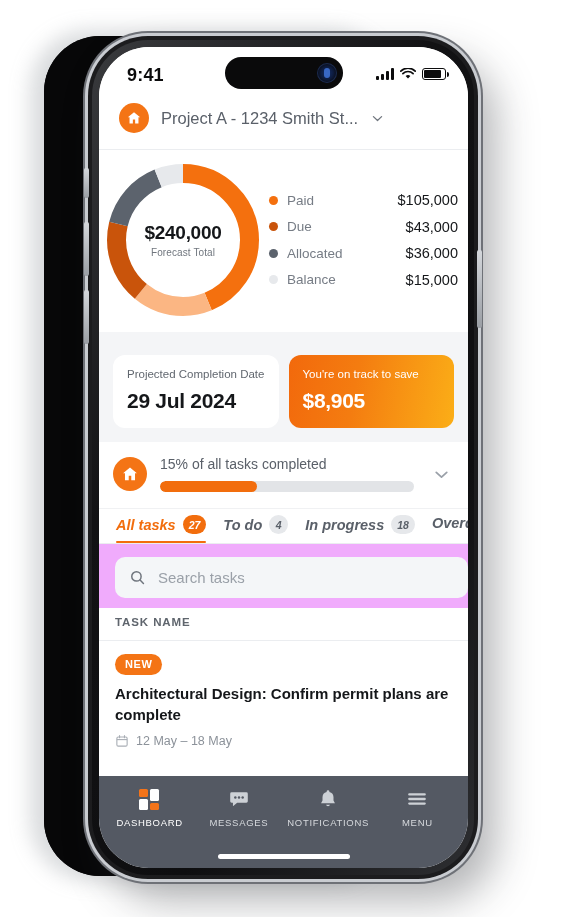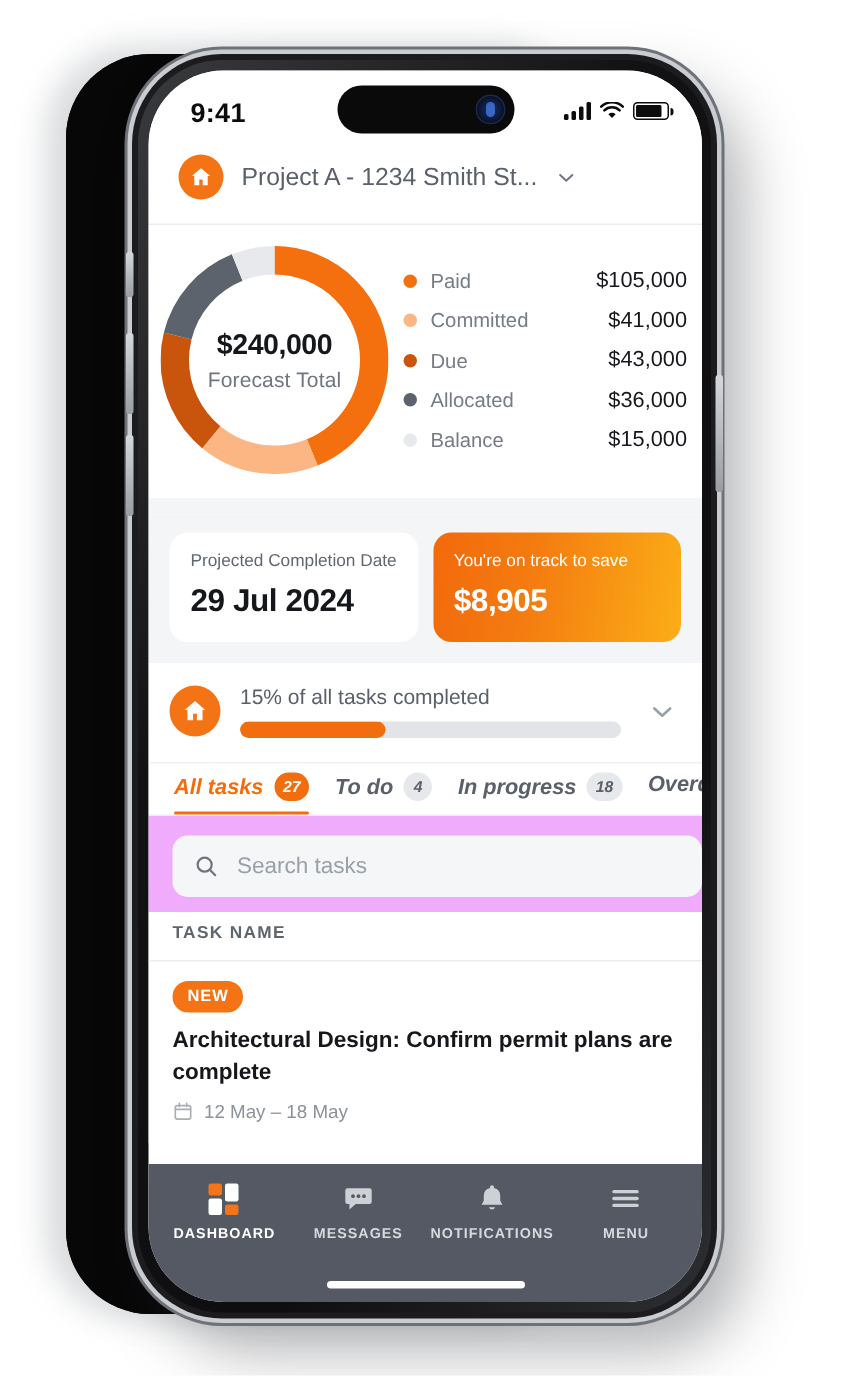--- a/index.html
+++ b/index.html
@@ -203,21 +203,21 @@
     position: absolute;
     inset: 0;
     display: flex; flex-direction: column;
     align-items: center; justify-content: center;
     pointer-events: none;
   }
   .donut-total {
     font-size: 19px; font-weight: 700; color: #15171a; letter-spacing: -0.3px;
   }
   .donut-sub {
-    font-size: 14px; color: #70767e; margin-top: 3px; letter-spacing: 0.1px;
+    font-size: 10px; color: #70767e; margin-top: 3px; letter-spacing: 0.1px;
   }
   .legend {
     flex: 1 1 auto;
     display: flex; flex-direction: column;
     gap: 10.5px;
     padding-left: 6px;
     min-width: 0;
   }
   .legend-row {
     display: flex; align-items: center; gap: 9px;
@@ -376,21 +376,21 @@
     align-items: flex-start;
     padding: 12px 6px 0 6px;
   }
   .nav-item {
     flex: 1 1 0;
     display: flex; flex-direction: column;
     align-items: center; gap: 7px;
   }
   .nav-icon { height: 22px; display: flex; align-items: center; justify-content: center; }
   .nav-label {
-    font-size: 9.5px; font-weight: 700; letter-spacing: 0.7px; color: #ffffff;
+    font-size: 9.5px; font-weight: 400; letter-spacing: 0.7px; color: #ffffff;
   }
   .nav-item.inactive .nav-label { color: #d6d9dd; }
   
   .dash-ico { position: relative; width: 21px; height: 21px; }
   .dash-ico i { position: absolute; display: block; border-radius: 1.5px; }
   .dash-tl { left:0;  top:0;    width:8.5px; height:8px;   background:#F4741A; }
   .dash-bl { left:0;  top:10px; width:8.5px; height:11px;  background:#ffffff; }
   .dash-tr { left:11px; top:0;  width:9px;  height:12px;   background:#ffffff; }
   .dash-br { left:11px; top:14px; width:9px; height:7px;   background:#F4741A; }
 
@@ -474,25 +474,20 @@
         </div>
       </div>
 
       <div class="legend" id="legend">
           <div class="legend-row">
             <span class="legend-dot" style="background: rgb(244, 112, 14);"></span>
             <span class="legend-label">Paid</span>
             <span class="legend-value">$105,000</span>
           </div>
           <div class="legend-row">
-            <span class="legend-dot" style="background: rgb(251, 182, 131);"></span>
-            <span class="legend-label">Committed</span>
-            <span class="legend-value">$41,000</span>
-          </div>
-          <div class="legend-row">
             <span class="legend-dot" style="background: rgb(201, 84, 11);"></span>
             <span class="legend-label">Due</span>
             <span class="legend-value">$43,000</span>
           </div>
           <div class="legend-row">
             <span class="legend-dot" style="background: rgb(92, 99, 109);"></span>
             <span class="legend-label">Allocated</span>
             <span class="legend-value">$36,000</span>
           </div>
           <div class="legend-row">

